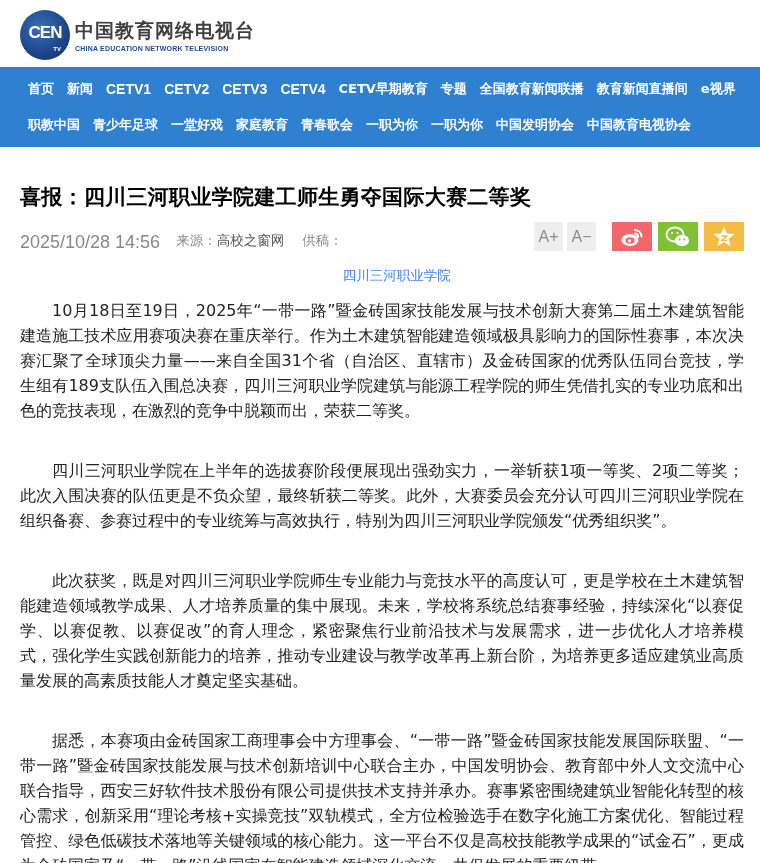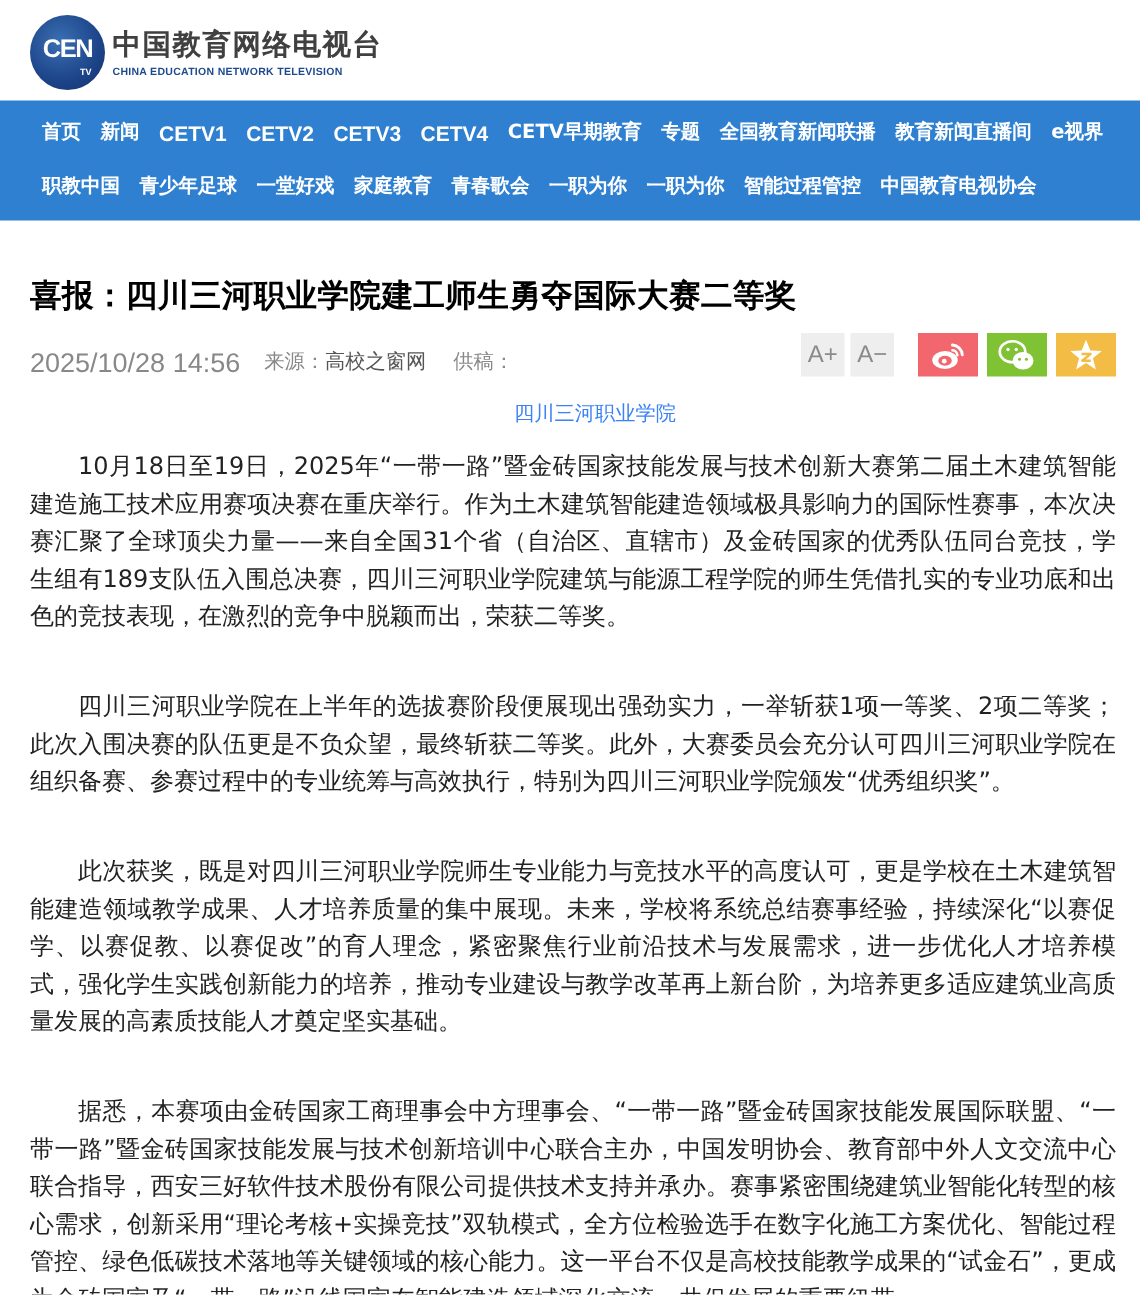--- a/index.html
+++ b/index.html
@@ -80,21 +80,21 @@
     <a class="nav-item">e视界</a>
   </div>
   <div class="nav-row r2">
     <a class="nav-item">职教中国</a>
     <a class="nav-item">青少年足球</a>
     <a class="nav-item">一堂好戏</a>
     <a class="nav-item">家庭教育</a>
     <a class="nav-item">青春歌会</a>
     <a class="nav-item">一职为你</a>
     <a class="nav-item">一职为你</a>
-    <a class="nav-item">智能过程管控</a>
+    <a class="nav-item">中国发明协会</a>
     <a class="nav-item">中国教育电视协会</a>
   </div>
 </nav>
 
 <main class="article">
   <h1 class="title">喜报：四川三河职业学院建工师生勇夺国际大赛二等奖</h1>
 
   <div class="meta">
     <span class="date">2025/10/28 14:56</span>
     <span class="src-label">来源：</span>

